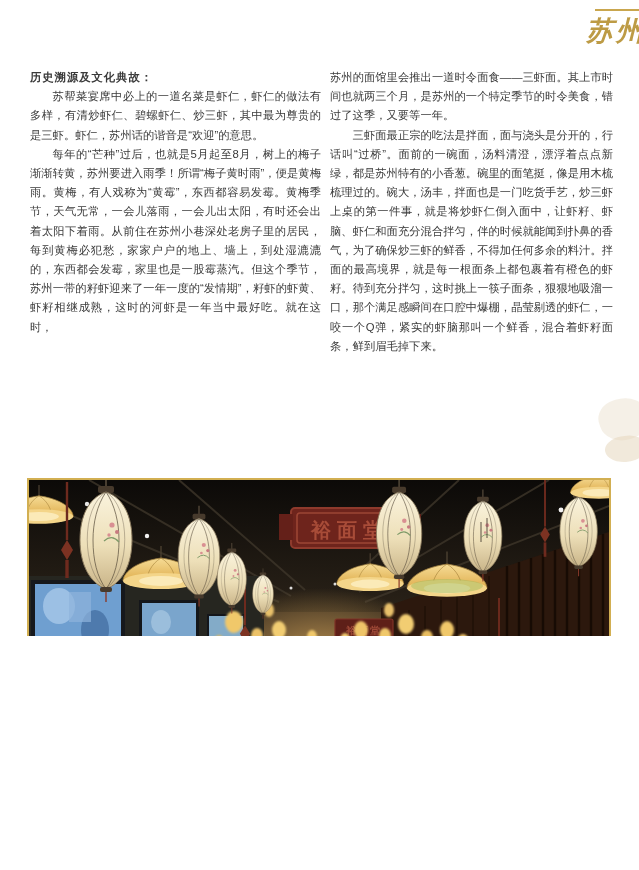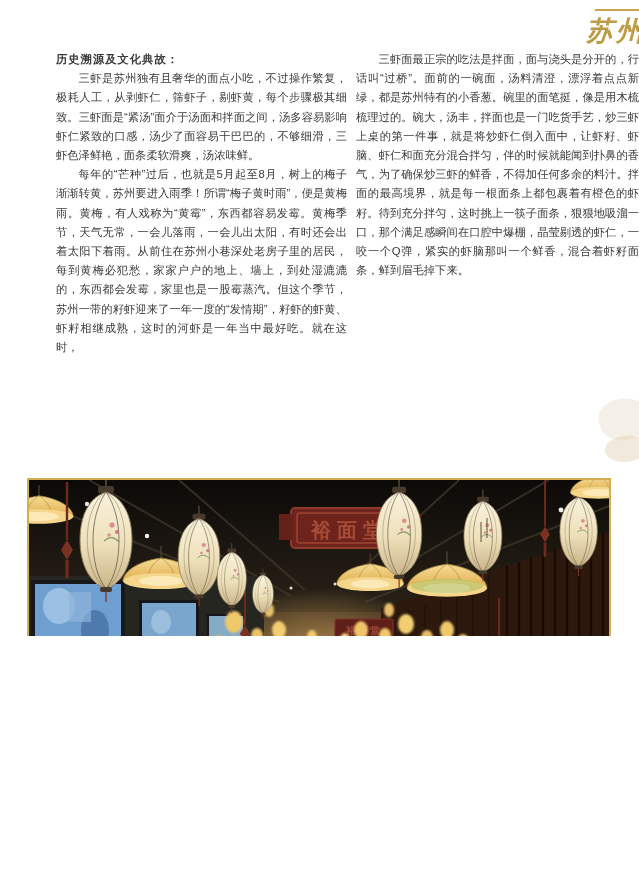--- a/index.html
+++ b/index.html
@@ -9,21 +9,21 @@
   .gold-rule{position:absolute;top:9px;right:0;width:44px;height:2px;background:#c9a64e;}
   .masthead{position:absolute;top:13px;right:-7px;font-family:"DejaVu Serif",serif;
             font-weight:bold;font-style:italic;font-size:27px;color:#bd9b45;
             letter-spacing:3px;white-space:nowrap;}
   
   .wm1{position:absolute;right:-10px;top:398px;width:50px;height:42px;background:#efe8da;
        opacity:.65;border-radius:45% 60% 50% 55%;transform:rotate(-18deg);}
   .wm2{position:absolute;right:-6px;top:436px;width:40px;height:26px;background:#e5d7bd;
        opacity:.55;border-radius:50% 50% 45% 60%;transform:rotate(-10deg);}
   
-  .col{position:absolute;top:50px;margin-left:26px;}
+  .col{position:absolute;top:68px;}
   .col-left{left:30px;width:291px;}
   .col-right{left:330px;width:283px;}
   .heading{color:#c63a28;font-weight:bold;font-size:12.5px;line-height:20px;
            letter-spacing:1px;margin:0 0 5px 0;}
   .col p{margin:0;font-size:11.3px;line-height:19.2px;color:#3a3a3a;
          text-align:justify;text-justify:inter-ideograph;}
   .indent{text-indent:2em;}
   
   .photo{position:absolute;left:27px;top:478px;width:584px;height:383px;
          border:2px solid #d2af52;box-sizing:border-box;background:#ec4899;}
@@ -35,25 +35,26 @@
 <div class="page">
 
   <div class="gold-rule"></div>
   <div class="masthead">苏州</div>
 
   <div class="wm1"></div>
   <div class="wm2"></div>
 
   <div class="col col-left">
     <p class="heading">历史溯源及文化典故：</p>
-    <p class="indent">三虾是苏州独有且奢华的面点小吃，不过操作繁复，极耗人工，从剥虾仁，筛虾子，剔虾黄，每个步骤极其细致。三虾面是“紧汤”面介于汤面和拌面之间，汤多容易影响虾仁紧致的口感，汤少了面容易干巴巴的，不够细滑，三虾色泽鲜艳，面条柔软滑爽，汤浓味鲜。</p>
+    <p class="indent">苏帮菜宴席中必上的一道名菜是虾仁，虾仁的做法有多样，有清炒虾仁、碧螺虾仁、炒三虾，其中最为尊贵的是三虾。虾仁，苏州话的谐音是“欢迎”的意思。</p>
     <p class="indent">每年的“芒种”过后，也就是5月起至8月，树上的梅子渐渐转黄，苏州要进入雨季！所谓“梅子黄时雨”，便是黄梅雨。黄梅，有人戏称为“黄霉”，东西都容易发霉。黄梅季节，天气无常，一会儿落雨，一会儿出太阳，有时还会出着太阳下着雨。从前住在苏州小巷深处老房子里的居民，每到黄梅必犯愁，家家户户的地上、墙上，到处湿漉漉的，东西都会发霉，家里也是一股霉蒸汽。但这个季节，苏州一带的籽虾迎来了一年一度的“发情期”，籽虾的虾黄、虾籽相继成熟，这时的河虾是一年当中最好吃。就在这时，</p>
   </div>
 
   <div class="col col-right">
+    <p>苏州的面馆里会推出一道时令面食——三虾面。其上市时间也就两三个月，是苏州的一个特定季节的时令美食，错过了这季，又要等一年。</p>
     <p class="indent">三虾面最正宗的吃法是拌面，面与浇头是分开的，行话叫“过桥”。面前的一碗面，汤料清澄，漂浮着点点新绿，都是苏州特有的小香葱。碗里的面笔挺，像是用木梳梳理过的。碗大，汤丰，拌面也是一门吃货手艺，炒三虾上桌的第一件事，就是将炒虾仁倒入面中，让虾籽、虾脑、虾仁和面充分混合拌匀，伴的时候就能闻到扑鼻的香气，为了确保炒三虾的鲜香，不得加任何多余的料汁。拌面的最高境界，就是每一根面条上都包裹着有橙色的虾籽。待到充分拌匀，这时挑上一筷子面条，狠狠地吸溜一口，那个满足感瞬间在口腔中爆棚，晶莹剔透的虾仁，一咬一个Q弹，紧实的虾脑那叫一个鲜香，混合着虾籽面条，鲜到眉毛掉下来。</p>
   </div>
 
   <div class="photo">
   <svg viewBox="0 0 580 379" preserveAspectRatio="none">
     <defs>
       <linearGradient id="ceilGrad" x1="0" y1="0" x2="0" y2="1">
         <stop offset="0" stop-color="#0c0a08"></stop>
             <stop offset="1" stop-color="#2a2218"></stop>
       </linearGradient>

